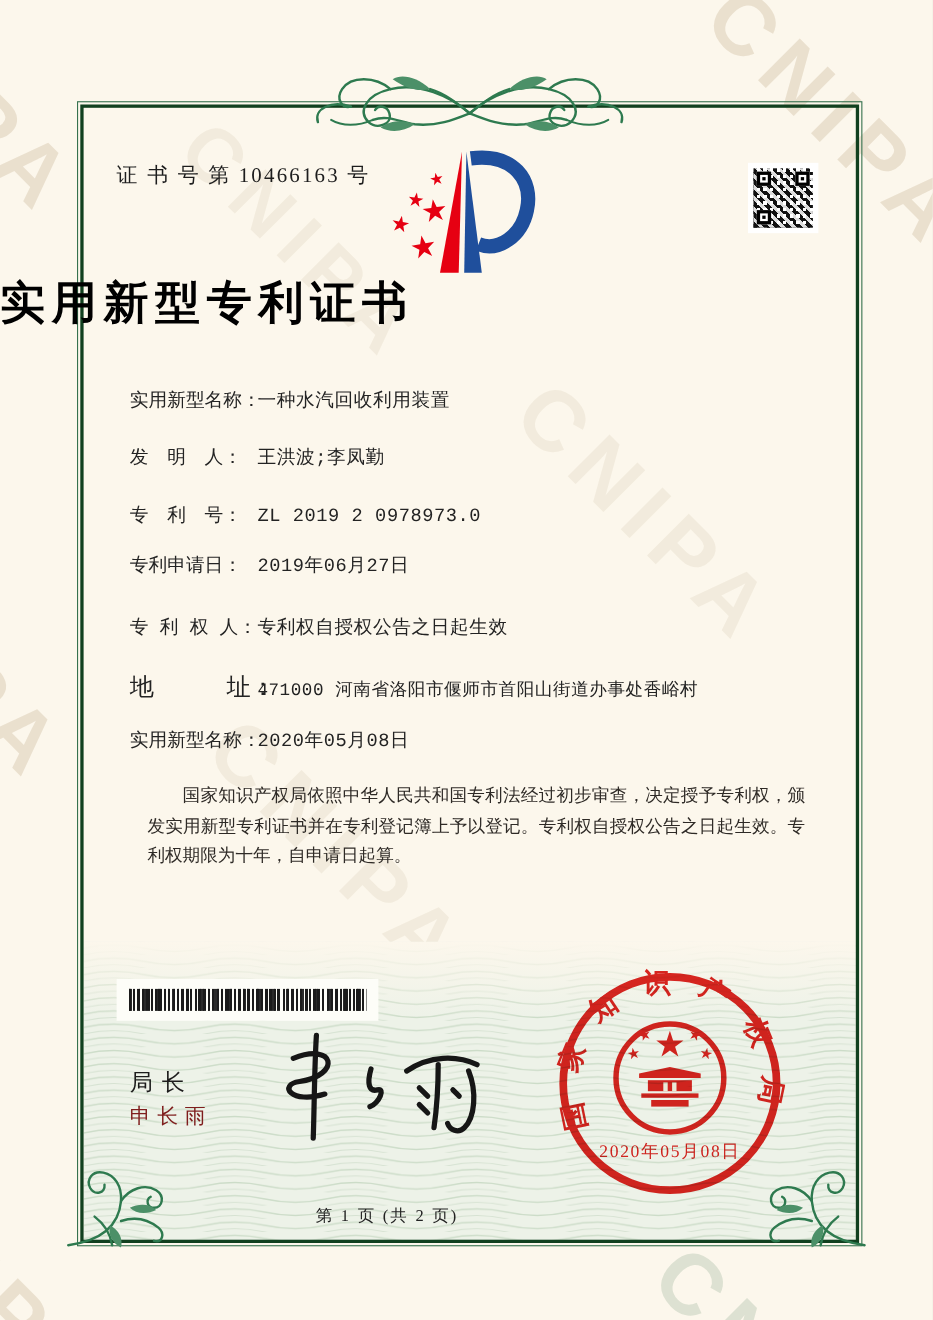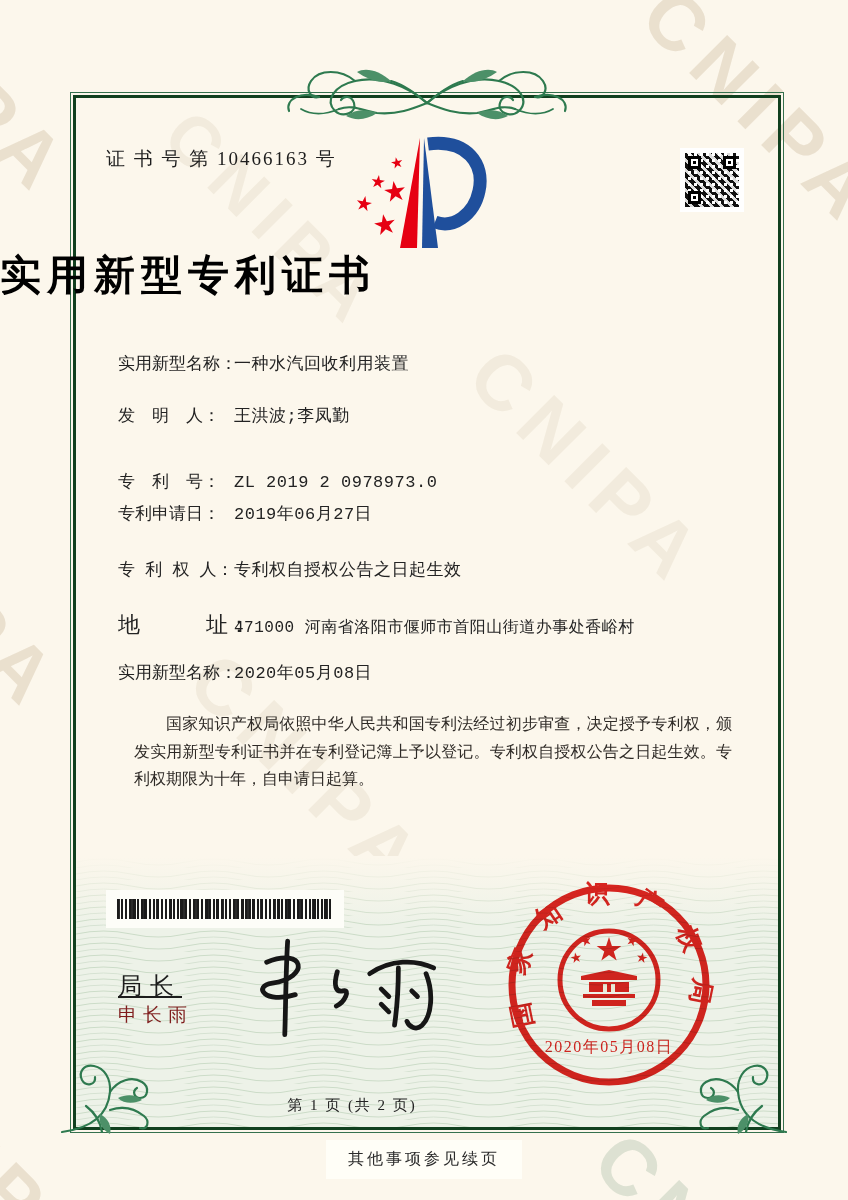--- a/index.html
+++ b/index.html
@@ -43,21 +43,21 @@
 
   
   .barcode-box{left:106px;top:890px;width:238px;height:38px;background:#fdfdf8;z-index:5;}
   .barcode-bars{position:absolute;left:11px;top:9px;right:11px;bottom:9px;
     background-image:
       repeating-linear-gradient(90deg,#1b1b1b 0 2px,transparent 2px 4px),
       repeating-linear-gradient(90deg,#1b1b1b 0 1px,transparent 1px 9px),
       repeating-linear-gradient(90deg,#2a2a2a 0 3px,transparent 3px 13px);}
 
   
-  .sig-label{left:118px;top:970px;font-size:24px;letter-spacing:8px;color:#1c1c1c;text-decoration:underline;}
+  .sig-label{left:118px;top:970px;font-size:21px;letter-spacing:8px;color:#1c1c1c;}
   .sig-name{left:118px;top:1002px;font-size:19px;letter-spacing:6px;color:#7f1d1d;}
   .sig-svg{left:238px;top:933px;z-index:5;}
 
   
   .seal{left:504px;top:880px;z-index:6;opacity:0.93;mix-blend-mode:multiply;}
 
   .pageinfo{left:0;top:1096px;width:704px;text-align:center;font-size:15px;
             letter-spacing:2px;color:#222;z-index:5;}
   .contnote{left:0;top:1140px;width:848px;text-align:center;z-index:5;}
   .contnote span{display:inline-block;background:#fffef7;padding:9px 22px;font-size:16px;
@@ -179,21 +179,21 @@
 
   <div class="abs title">实用新型专利证书</div>
 
   <div class="abs fields">
     <div class="frow" style="top:2px">
       <span class="flabel">实用新型名称：</span><span class="fvalue">一种水汽回收利用装置</span>
     </div>
     <div class="frow" style="top:54px">
       <span class="flabel">发　明　人：</span><span class="fvalue">王洪波;李凤勤</span>
     </div>
-    <div class="frow" style="top:120px">
+    <div class="frow" style="top:107px">
       <span class="flabel">专　利　号：</span><span class="fvalue">ZL 2019 2 0978973.0</span>
     </div>
     <div class="frow" style="top:152px">
       <span class="flabel">专利申请日：</span><span class="fvalue">2019年06月27日</span>
     </div>
     <div class="frow" style="top:208px">
       <span class="flabel">专 利 权 人：</span><span class="fvalue">专利权自授权公告之日起生效</span>
     </div>
     <div class="frow addr" style="top:260px">
       <span class="flabel" style="font-size:22px">地　　　址：</span><span class="fvalue">471000 河南省洛阳市偃师市首阳山街道办事处香峪村</span>
@@ -248,17 +248,14 @@
       <rect x="99" y="104" width="4" height="8" fill="#fcf7ec"></rect>
       <rect x="107" y="104" width="4" height="8" fill="#fcf7ec"></rect>
     </g>
     <text font-size="25" fill="#dd1510" letter-spacing="24" font-weight="700" font-family="'Liberation Serif','DejaVu Serif',serif">
       <textPath xlink:href="#sealArc" href="#sealArc" startOffset="50%" text-anchor="middle">国家知识产权局</textPath>
     </text>
     <text x="105" y="172" font-size="16" fill="#dd1510" text-anchor="middle" letter-spacing="1.5" font-family="'Liberation Serif','DejaVu Serif',serif">2020年05月08日</text>
   </svg>
 
   <div class="abs pageinfo">第 1 页 (共 2 页)</div>
-  <div class="abs contnote">
-    <span>其他事项参见续页</span>
-  </div>
 
 </div>
 
 </body></html>

